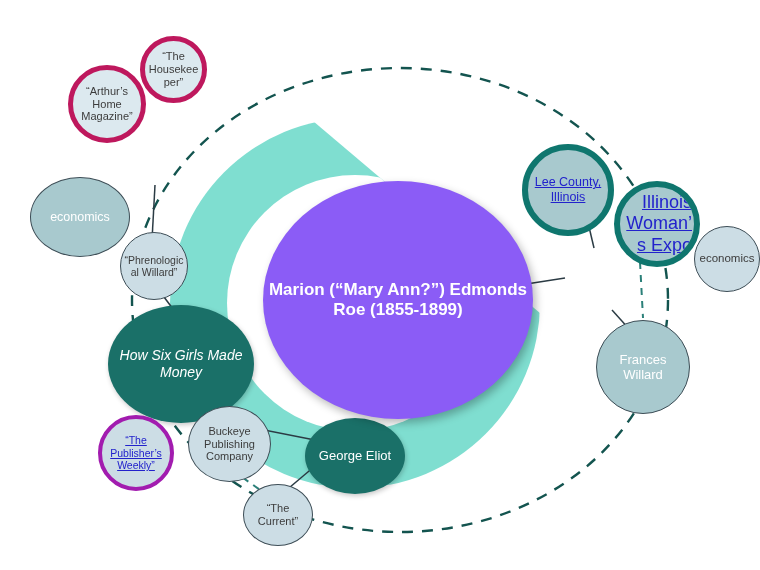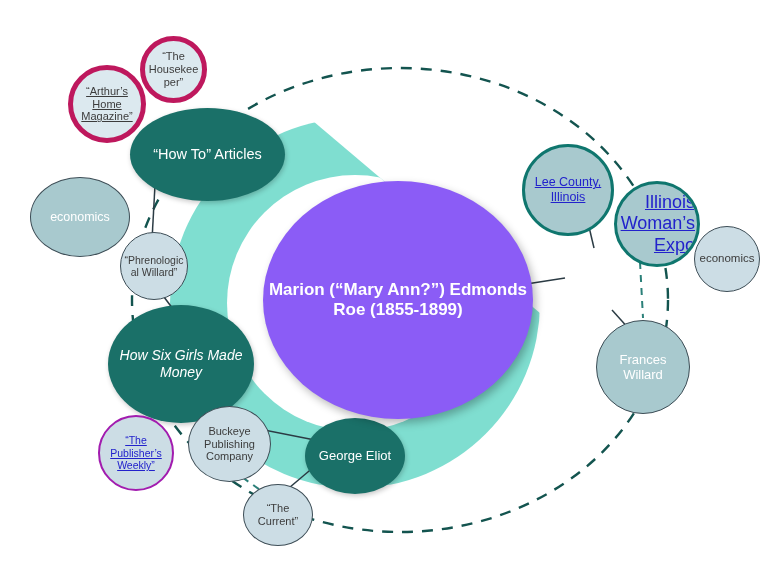--- a/index.html
+++ b/index.html
@@ -56,36 +56,36 @@
     box-shadow: 3px 4px 9px rgba(0,0,0,0.28);
   }
   .n-mid {
     background: #a8c9ce;
     color: #ffffff;
     border: 1px solid #3d4d56;
   }
   .n-midlink {
     background: #a8c9ce;
     color: #2222cc;
-    border: 3px solid #0f766e;
+    border: 6px solid #0f766e;
   }
   .n-light {
     background: #ccdde5;
     color: #3c3c3c;
     border: 1px solid #3d4d56;
   }
   .n-lighter {
     background: #dce9ef;
     color: #3c3c3c;
     border: 5px solid #be185d;
   }
   .n-lightlink {
     background: #ccdde5;
     color: #2222cc;
-    border: 2px solid #a21caf;
+    border: 4px solid #a21caf;
   }
   .lnk {
     text-decoration: underline;
   }
   .italic { font-style: italic; }
 </style>
 </head>
 <body>
 
 <div id="canvas">
@@ -113,29 +113,26 @@
       <line x1="520" y1="285" x2="565" y2="278"></line>
       <line x1="585" y1="210" x2="594" y2="248"></line>
       <line x1="612" y1="310" x2="630" y2="330"></line>
     </g>
     <g stroke="#2b8079" stroke-width="2" fill="none" stroke-dasharray="7 6">
       <line x1="232" y1="470" x2="263" y2="492"></line>
       <line x1="640" y1="262" x2="643" y2="318"></line>
     </g>
   </svg>
 
-  <div class="node n-dark" style="left:130px; top:108px; width:155px; height:93px; font-size:14.5px;">
-    <span>“How To” Articles</span>
-  </div>
 
   <div class="node n-lighter" style="left:140px; top:36px; width:67px; height:67px; font-size:11px;">
     <span>“The Housekeeper”</span>
   </div>
 
-  <div class="node n-lighter" style="left:68px; top:65px; width:78px; height:78px; font-size:11px;text-decoration:underline;">
+  <div class="node n-lighter" style="left:68px; top:65px; width:78px; height:78px; font-size:11px;">
     <span>“Arthur’s Home Magazine”</span>
   </div>
 
   <div class="node n-mid" style="left:30px; top:177px; width:100px; height:80px; font-size:12.5px;">
     <span>economics</span>
   </div>
 
   <div class="node n-light" style="left:120px; top:232px; width:68px; height:68px; font-size:10.5px;">
     <span>“Phrenological Willard”</span>
   </div>

